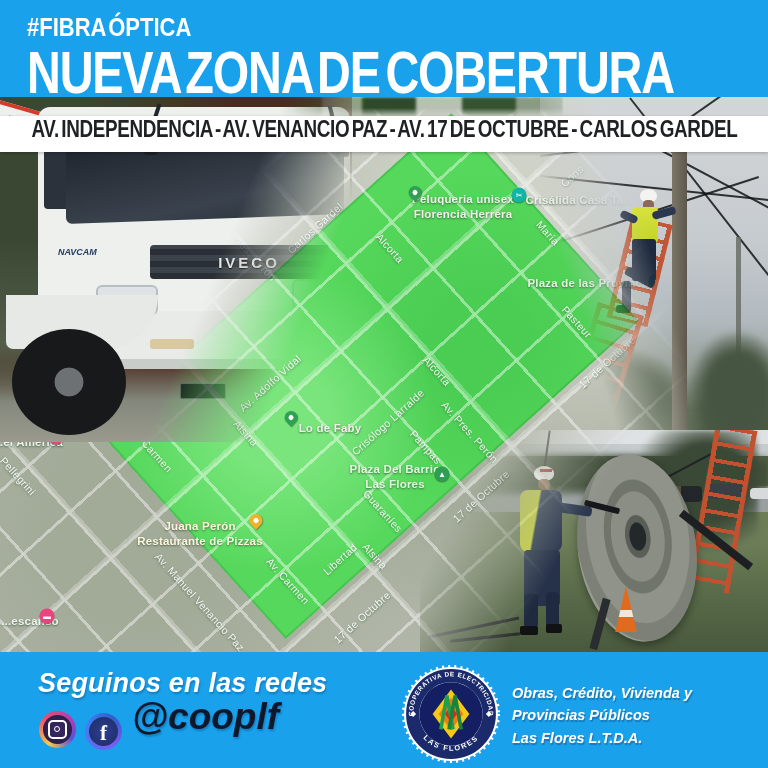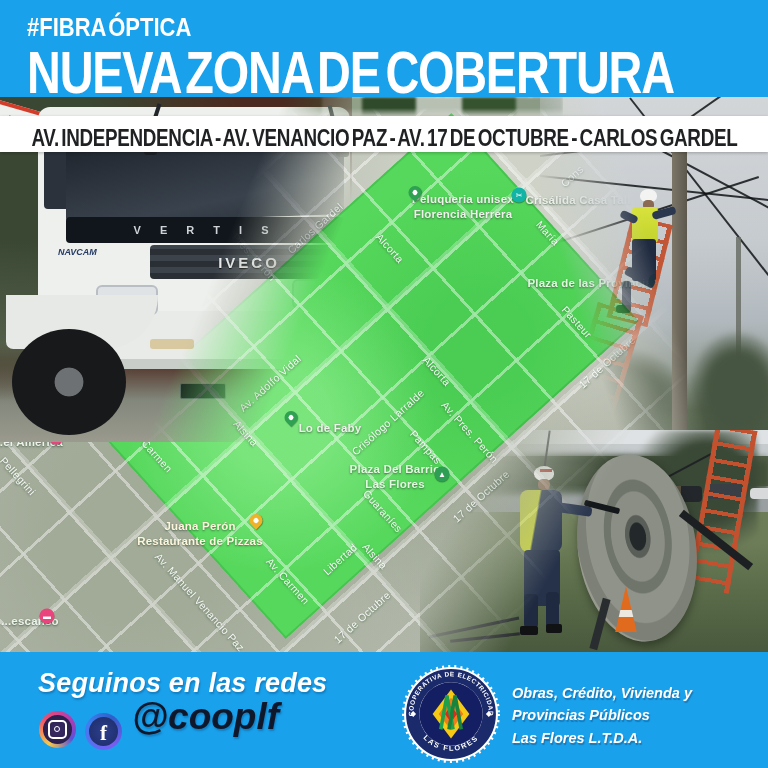--- a/index.html
+++ b/index.html
@@ -8,21 +8,21 @@
 
   
   .header{position:absolute;left:0;top:0;width:768px;height:97px;background:#1aa1ec;z-index:50;}
   .hashtag{position:absolute;left:27px;top:13px;color:#fff;font-weight:bold;font-size:25px;
            letter-spacing:0;word-spacing:-4px;transform:scaleX(.88);transform-origin:left top;white-space:nowrap;}
   .big-title{position:absolute;left:27px;top:38px;color:#fff;font-weight:bold;font-size:60px;
            letter-spacing:-1.5px;word-spacing:-8px;transform:scaleX(.78);transform-origin:left top;white-space:nowrap;}
 
   
   .streets-banner{position:absolute;left:0;top:116px;width:768px;height:36px;background:#ffffff;
-           display:flex;align-items:flex-end;justify-content:center;z-index:60;box-shadow:0 1px 3px rgba(0,0,0,.25);}
+           display:flex;align-items:flex-start;justify-content:center;z-index:60;box-shadow:0 1px 3px rgba(0,0,0,.25);}
   .streets-banner span{font-weight:bold;font-size:23px;color:#1f2123;letter-spacing:-.4px;word-spacing:-3px;
            transform:scaleX(.82);white-space:nowrap;}
 
   
   .collage{position:absolute;left:0;top:97px;width:768px;height:555px;overflow:hidden;}
   .map-base{position:absolute;inset:0;background-color:#b4baac;z-index:1;
       background-image:
         radial-gradient(circle at 18% 78%, #a2aa98 0 12%, rgba(162,170,152,0) 42%),
         radial-gradient(circle at 72% 12%, #ced2c7 0 16%, rgba(206,210,199,0) 48%),
         radial-gradient(circle at 52% 58%, #9ea794 0 10%, rgba(158,167,148,0) 38%),
@@ -245,23 +245,20 @@
       <div class="boom">
           <b>HIDRO</b>
         </div>
       <div class="cab-body"></div>
       <div class="side-window"></div>
       <div class="windshield"></div>
       <div class="mirror-arm" style="left:152px;top:6px;transform:rotate(18deg);"></div>
       <div class="mirror-head" style="left:144px;top:36px;"></div>
       <div class="mirror-arm" style="left:332px;top:8px;transform:rotate(-14deg);"></div>
       <div class="mirror-head" style="left:336px;top:38px;"></div>
-      <div class="vertis-band">
-          <span>V E R T I S</span>
-        </div>
       <div class="grille">
           <span>IVECO</span>
         </div>
       <div class="navcam">NAVCAM</div>
       <div class="lared">LARED</div>
       <div class="bumper"></div>
       <div class="headlight" style="left:96px;top:188px;width:58px;"></div>
       <div class="headlight" style="left:292px;top:182px;width:52px;"></div>
       <div class="fog"></div>
       <div class="fender"></div>

